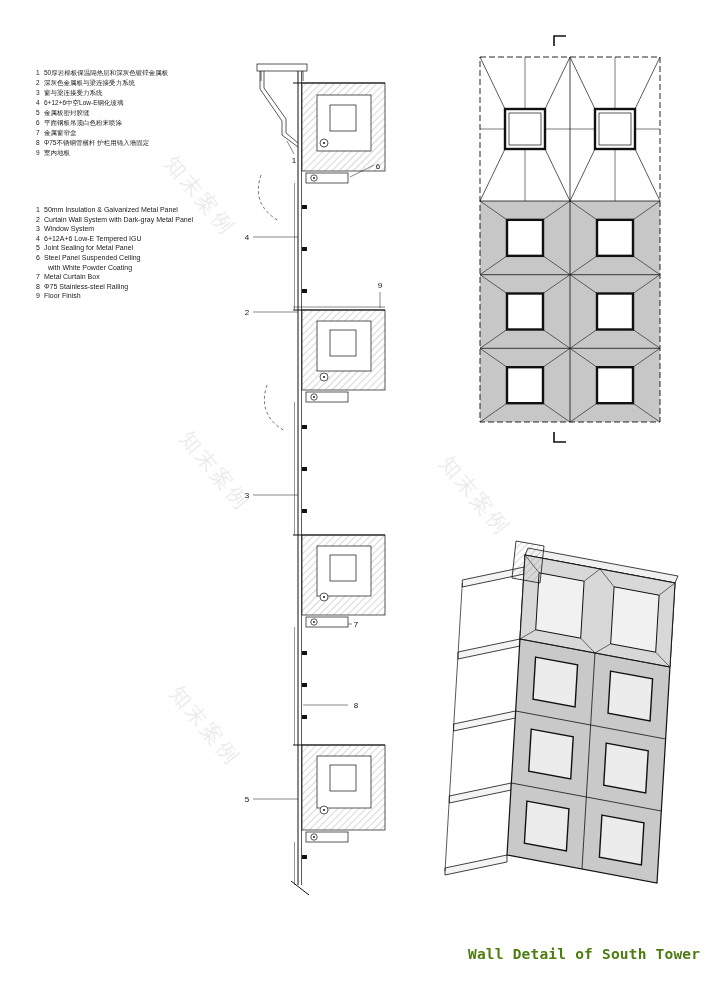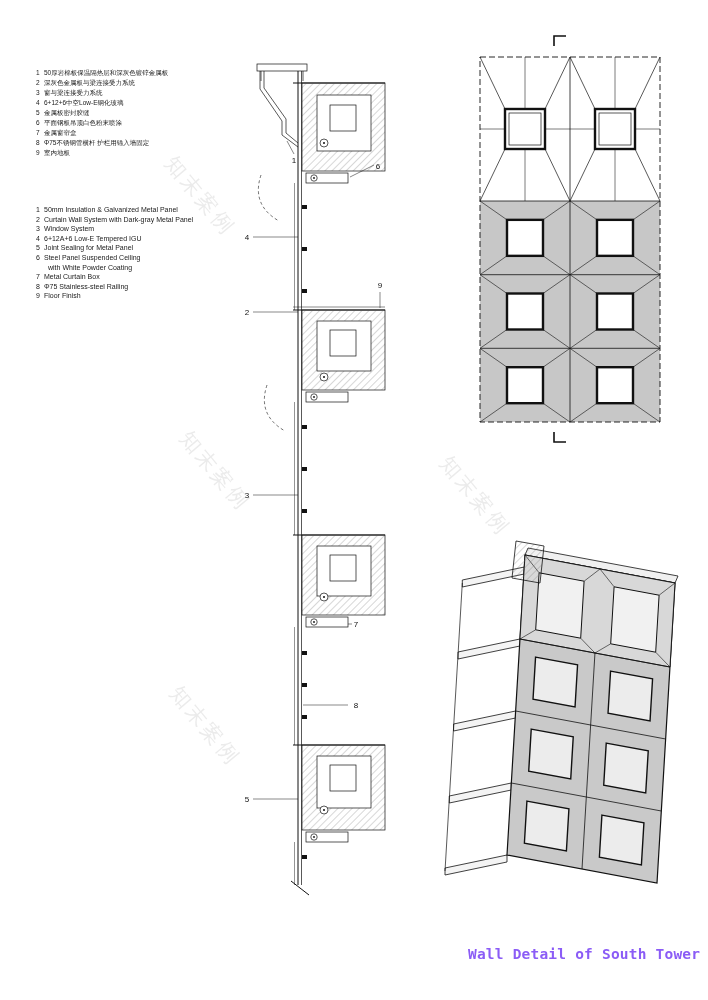--- a/index.html
+++ b/index.html
@@ -15,21 +15,21 @@
   .lnum{width:8px;flex:none;}
   .ltxt{flex:none;}
   .cont .ltxt{margin-left:4px;}
   
   svg{position:absolute;overflow:visible;}
   .co{font-family:"Liberation Sans",sans-serif;font-size:8px;fill:#111;}
   
   .title{
     position:absolute;left:468px;top:946px;
     font-family:"DejaVu Sans Mono","Liberation Mono",monospace;
-    font-weight:bold;font-size:14.5px;color:#8b5cf6;letter-spacing:0.2px;
+    font-weight:bold;font-size:14.5px;color:#4d7c0f;letter-spacing:0.2px;
     white-space:nowrap;
   }
   
   .wm{
     position:absolute;font-size:21px;letter-spacing:3px;
     color:rgba(70,70,70,0.11);transform:rotate(50deg);transform-origin:left top;
     white-space:nowrap;pointer-events:none;
   }
 </style>
 </head>

